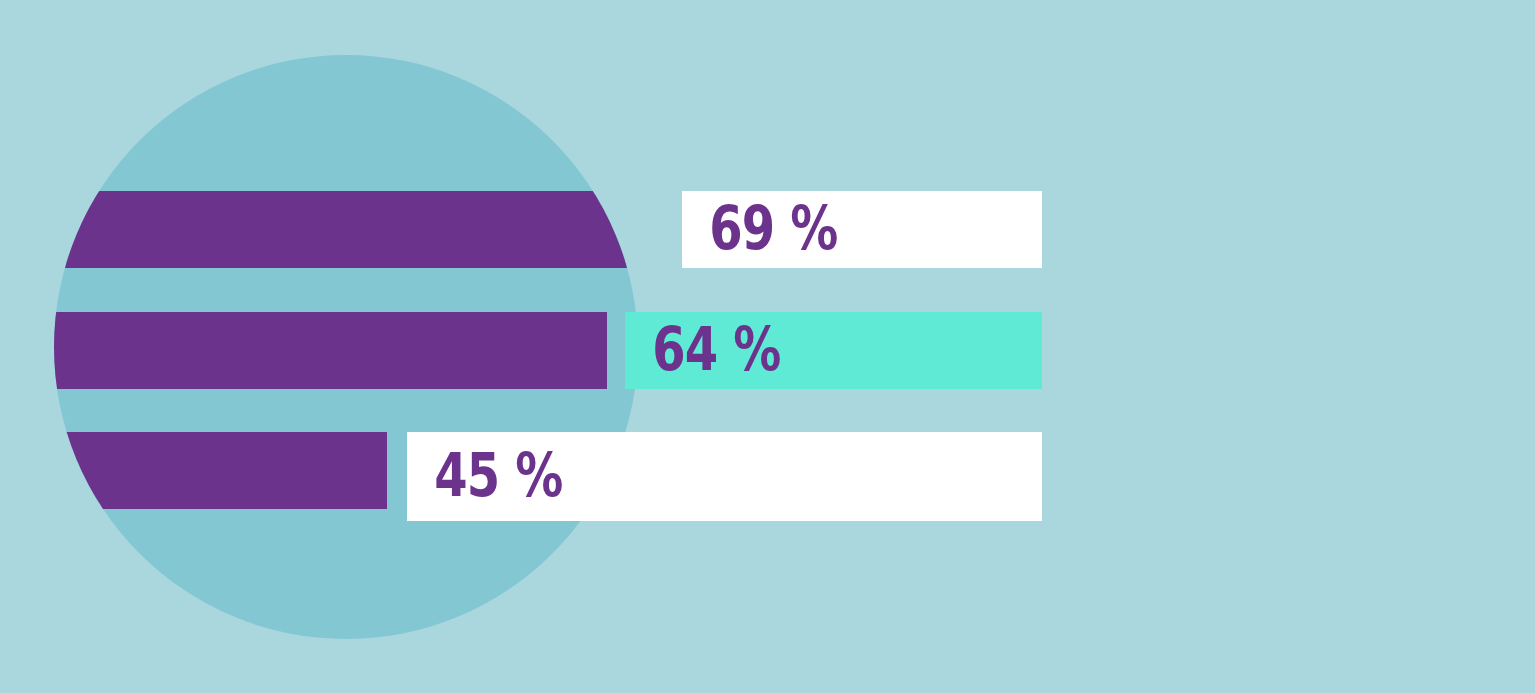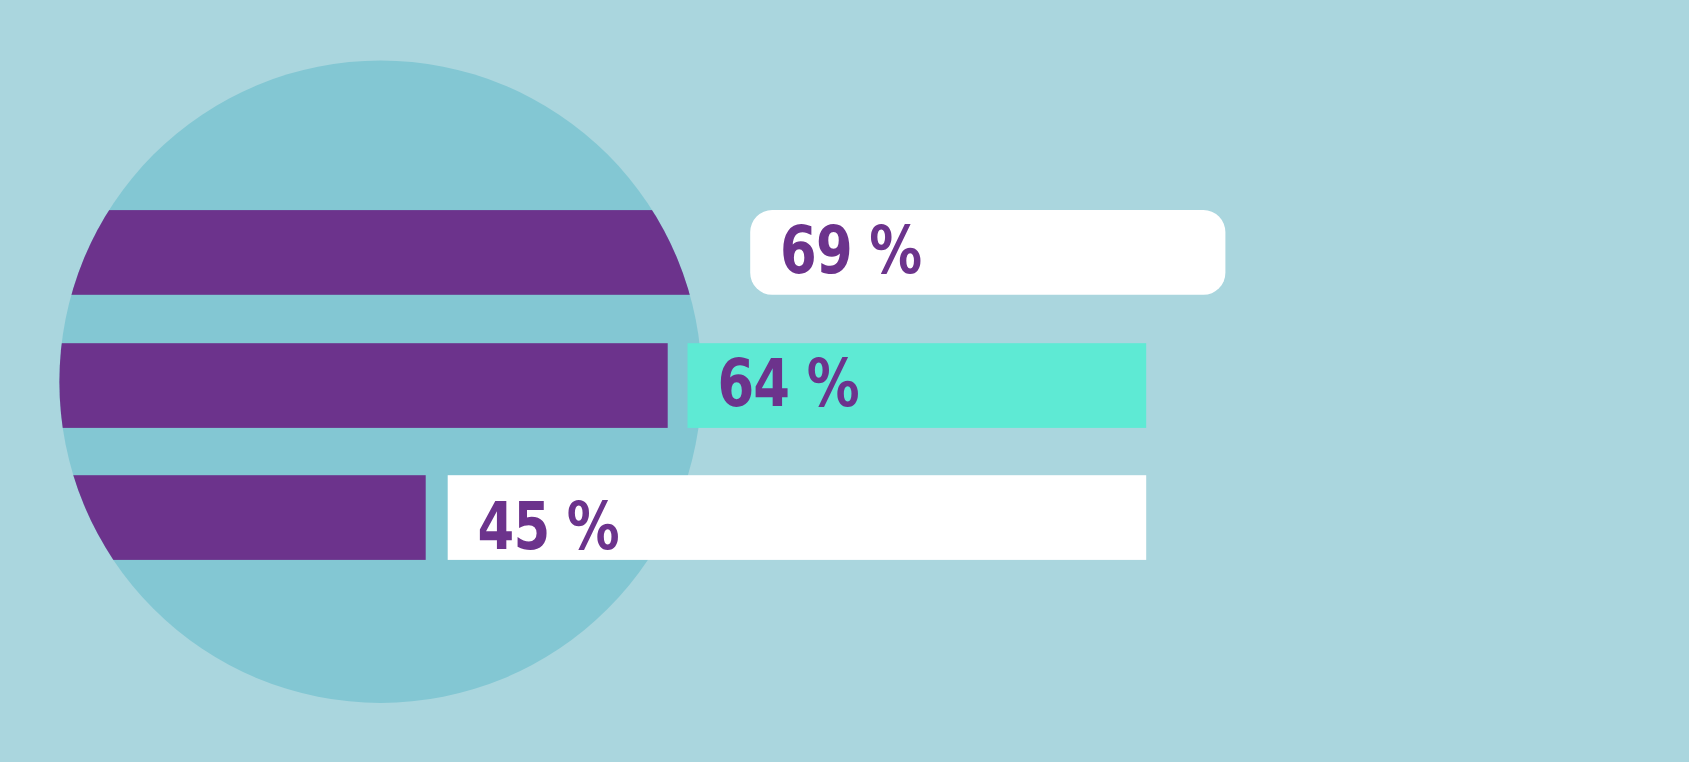--- a/index.html
+++ b/index.html
@@ -64,25 +64,25 @@
 
     <circle id="deco-circle" cx="346" cy="347" r="292" fill="#83C7D3"></circle>
 
     <g clip-path="url(#circle-clip)">
       <rect id="bar-0" x="0" y="191" width="666" height="77" fill="#6C338C"></rect>
       <rect id="bar-1" x="0" y="312" width="607" height="77" fill="#6C338C"></rect>
       <rect id="bar-2" x="0" y="432" width="387" height="77" fill="#6C338C"></rect>
     </g>
   </svg>
 
-  <div class="value-box" id="box-0" style="left: 682px; top: 191px; width: 432px; height: 77px; background: rgb(255, 255, 255); border-radius: 20px;">
+  <div class="value-box" id="box-0" style="left: 682px; top: 191px; width: 360px; height: 77px; background: rgb(255, 255, 255);">
     <span class="value-text" style="color: rgb(108, 51, 140);">69 %</span>
   </div>
 
   <div class="value-box" id="box-1" style="left: 625px; top: 312px; width: 417px; height: 77px; background: #5eead4;">
     <span class="value-text" style="color: rgb(108, 51, 140);">64 %</span>
   </div>
 
-  <div class="value-box" id="box-2" style="left: 407px; top: 432px; width: 635px; height: 77px; background: rgb(255, 255, 255); align-items: flex-end;">
+  <div class="value-box" id="box-2" style="left: 407px; top: 432px; width: 635px; height: 89px; background: rgb(255, 255, 255);">
     <span class="value-text" style="color: rgb(108, 51, 140);">45 %</span>
   </div>
 
 </div>
 
 </body></html>

